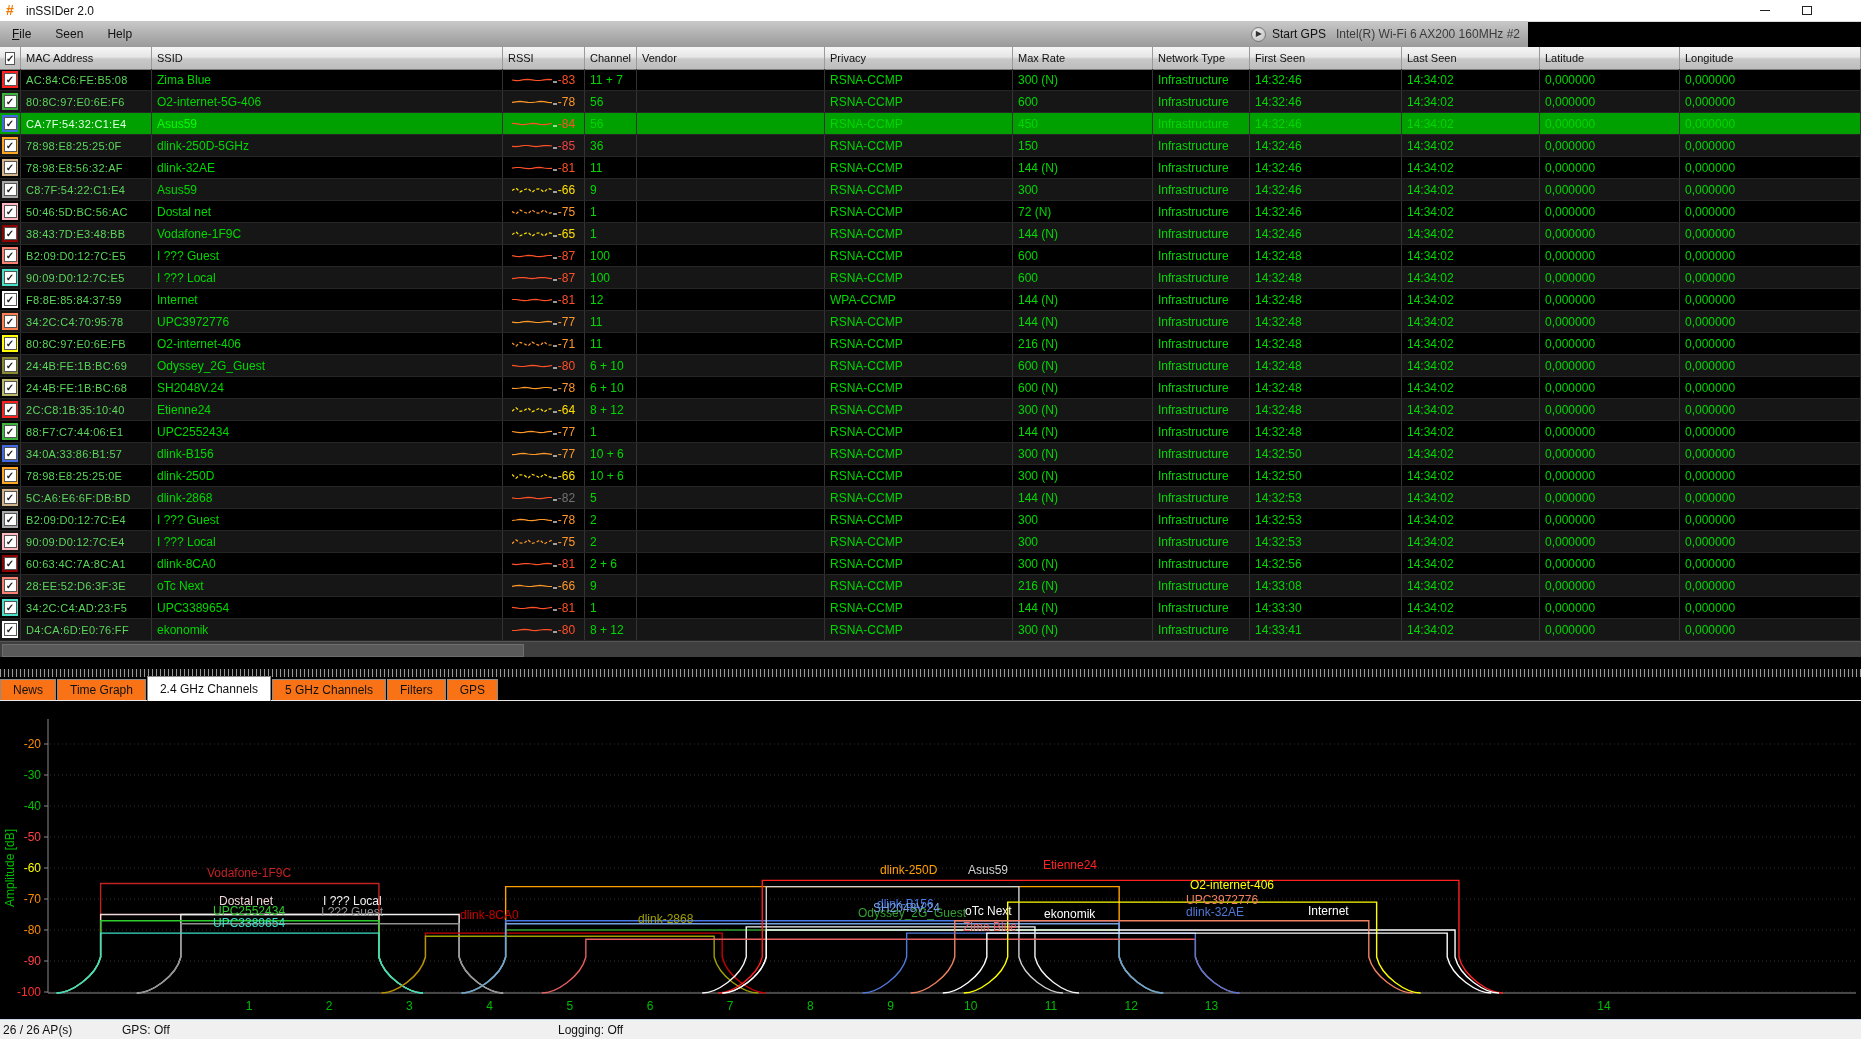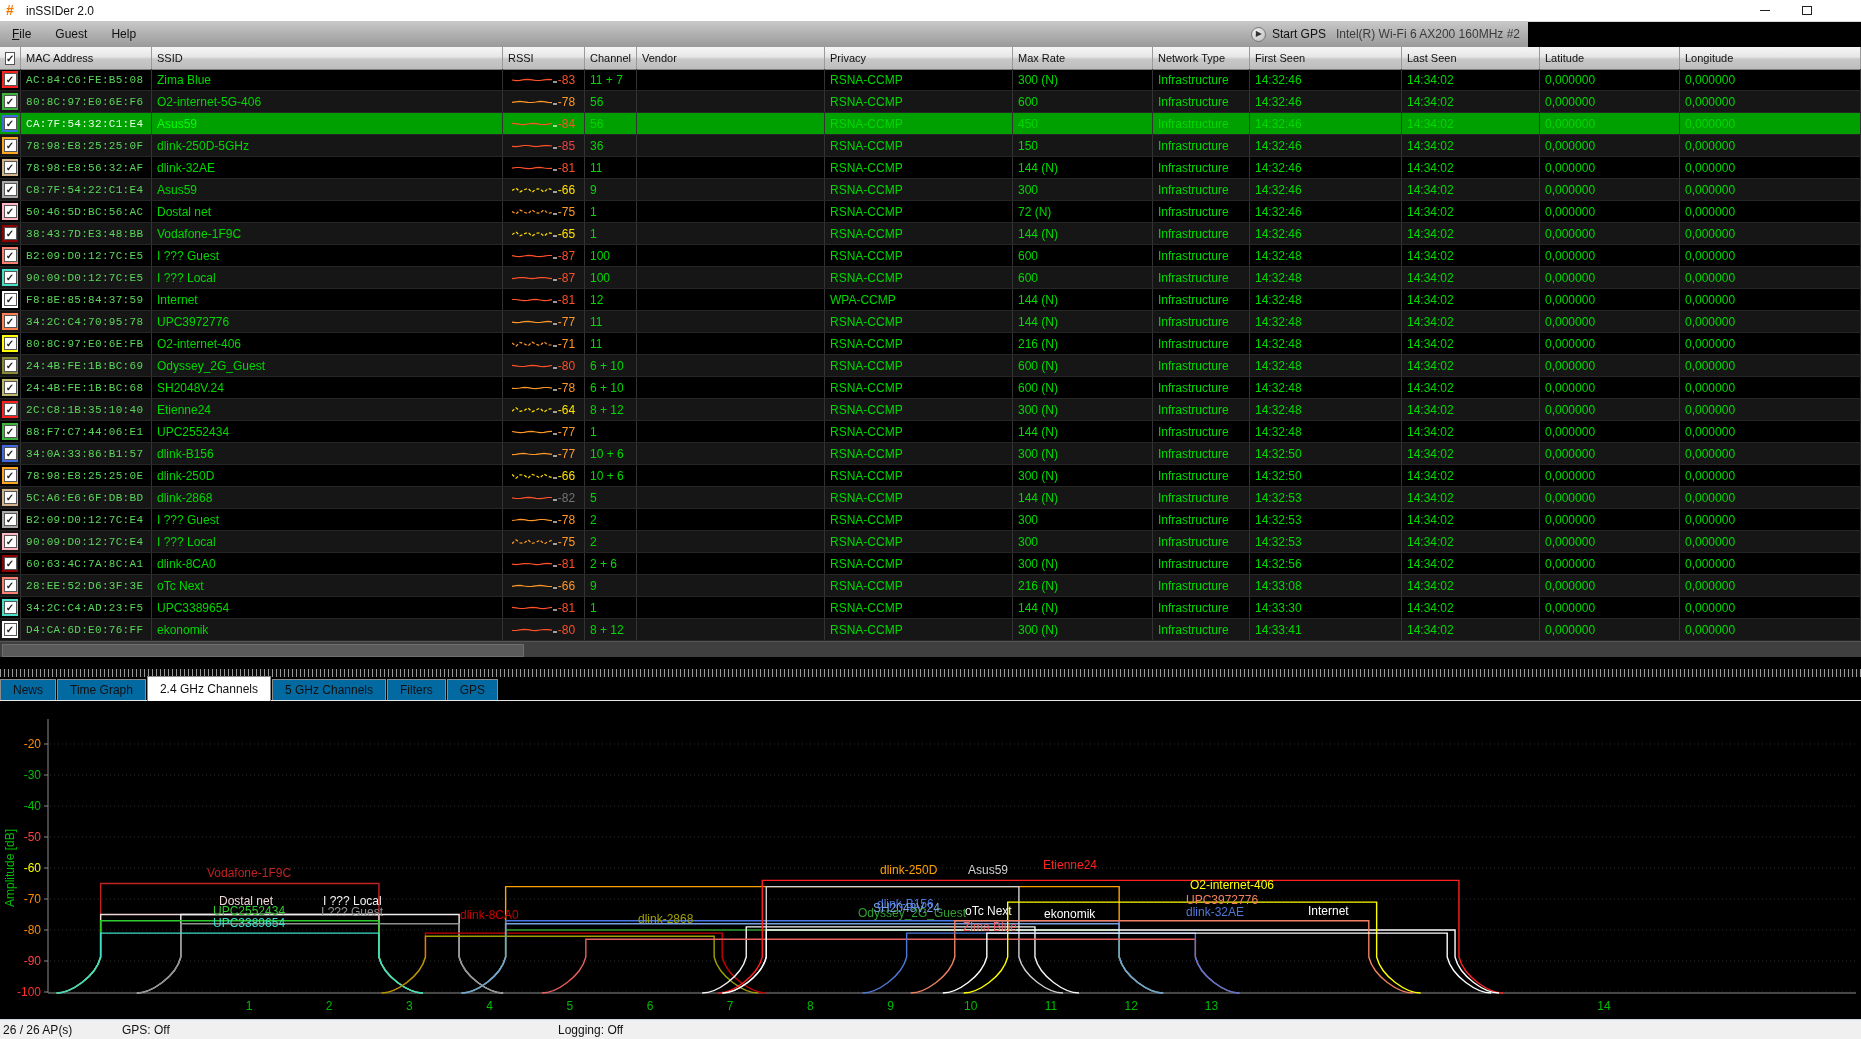--- a/index.html
+++ b/index.html
@@ -37,34 +37,34 @@
   #rows{left:0;top:69px;width:1861px;}
   .row{height:22px;display:grid;border-bottom:1px solid #262626;box-sizing:border-box;}
   .row.alt{background:#161616;}
   .row.sel{background:#00A000;}
   .cell{border-right:1px solid #333;display:flex;align-items:center;padding:0 5px;
     overflow:hidden;white-space:nowrap;font-size:12px;box-sizing:border-box;}
   .cell.ck{padding:0 2px;justify-content:flex-start;}
   .cb-wrap{width:17px;height:17px;display:flex;align-items:center;justify-content:center;}
   .cb{width:11px;height:11px;background:#fff;border:1px solid #555;font-size:10px;line-height:11px;
     color:#222;text-align:center;font-weight:bold;}
-  .mac{font-family:Liberation Mono, monospace;font-size:11px;color:#5ad65a;letter-spacing:0.3px;}
+  .mac{font-family:Liberation Sans, sans-serif;font-size:11px;color:#5ad65a;letter-spacing:0.3px;}
   .grn{color:#00d800;}
   .rssi-cell{justify-content:center;}
   .spark{width:46px;height:12px;flex:none;}
   .rssi-val{font-size:12px;}
   
   #hscroll{left:0;top:641px;width:1861px;height:16px;background:#3f3f3f;border-top:1px solid #555;}
   #hscroll-thumb{position:absolute;left:2px;top:2px;width:520px;height:11px;background:#5a5a5a;border:1px solid #6e6e6e;}
   #gap1{left:0;top:657px;width:1861px;height:12px;background:#000;}
   #splitter{left:0;top:669px;width:1861px;height:8px;
     background:repeating-linear-gradient(90deg,#9a9a9a 0 1px,#0a0a0a 1px 4px);cursor:row-resize;}
   
   #tabstrip{left:0;top:677px;width:1861px;height:24px;background:#000;display:flex;align-items:flex-end;}
-  .tab{background:#0369a1;color:#111;font-size:12px;padding:3px 12px 4px 12px;border:1px solid #8c8c8c;
+  .tab{background:#f97316;color:#111;font-size:12px;padding:3px 12px 4px 12px;border:1px solid #8c8c8c;
     border-bottom:none;margin-right:1px;height:14px;line-height:14px;cursor:pointer;}
   .tab.active{background:#ffffff;padding-top:5px;height:15px;font-size:12px;position:relative;z-index:2;}
   #tab-underline{left:0;top:700px;width:1861px;height:1px;background:#e8e8e8;}
   
   #graphpanel{left:0;top:701px;width:1861px;height:318px;background:#000;}
   
   #statusbar{left:0;top:1019px;width:1861px;height:20px;background:#f0f0f0;border-top:1px solid #c9d6e8;
     font-size:12px;color:#111;}
   #status-ap{position:absolute;left:3px;top:3px;}
   #status-gps{position:absolute;left:122px;top:3px;}
@@ -79,21 +79,21 @@
   <div class="abs winbtn" id="btn-min">
       <div class="min-glyph"></div>
     </div>
   <div class="abs winbtn" id="btn-max">
       <div class="max-glyph"></div>
     </div>
 </div>
 
 <div class="abs" id="menubar">
   <span class="menu-item first">File</span>
-  <span class="menu-item">Guest</span>
+  <span class="menu-item">Seen</span>
   <span class="menu-item">Help</span>
   <div id="menubar-right">
     <span id="startgps">
       <span class="play-icon">▶</span>
       <span id="startgps-label">Start GPS</span>
     </span>
     <span id="adapter-label">Intel(R) Wi-Fi 6 AX200 160MHz #2</span>
   </div>
 </div>
 

